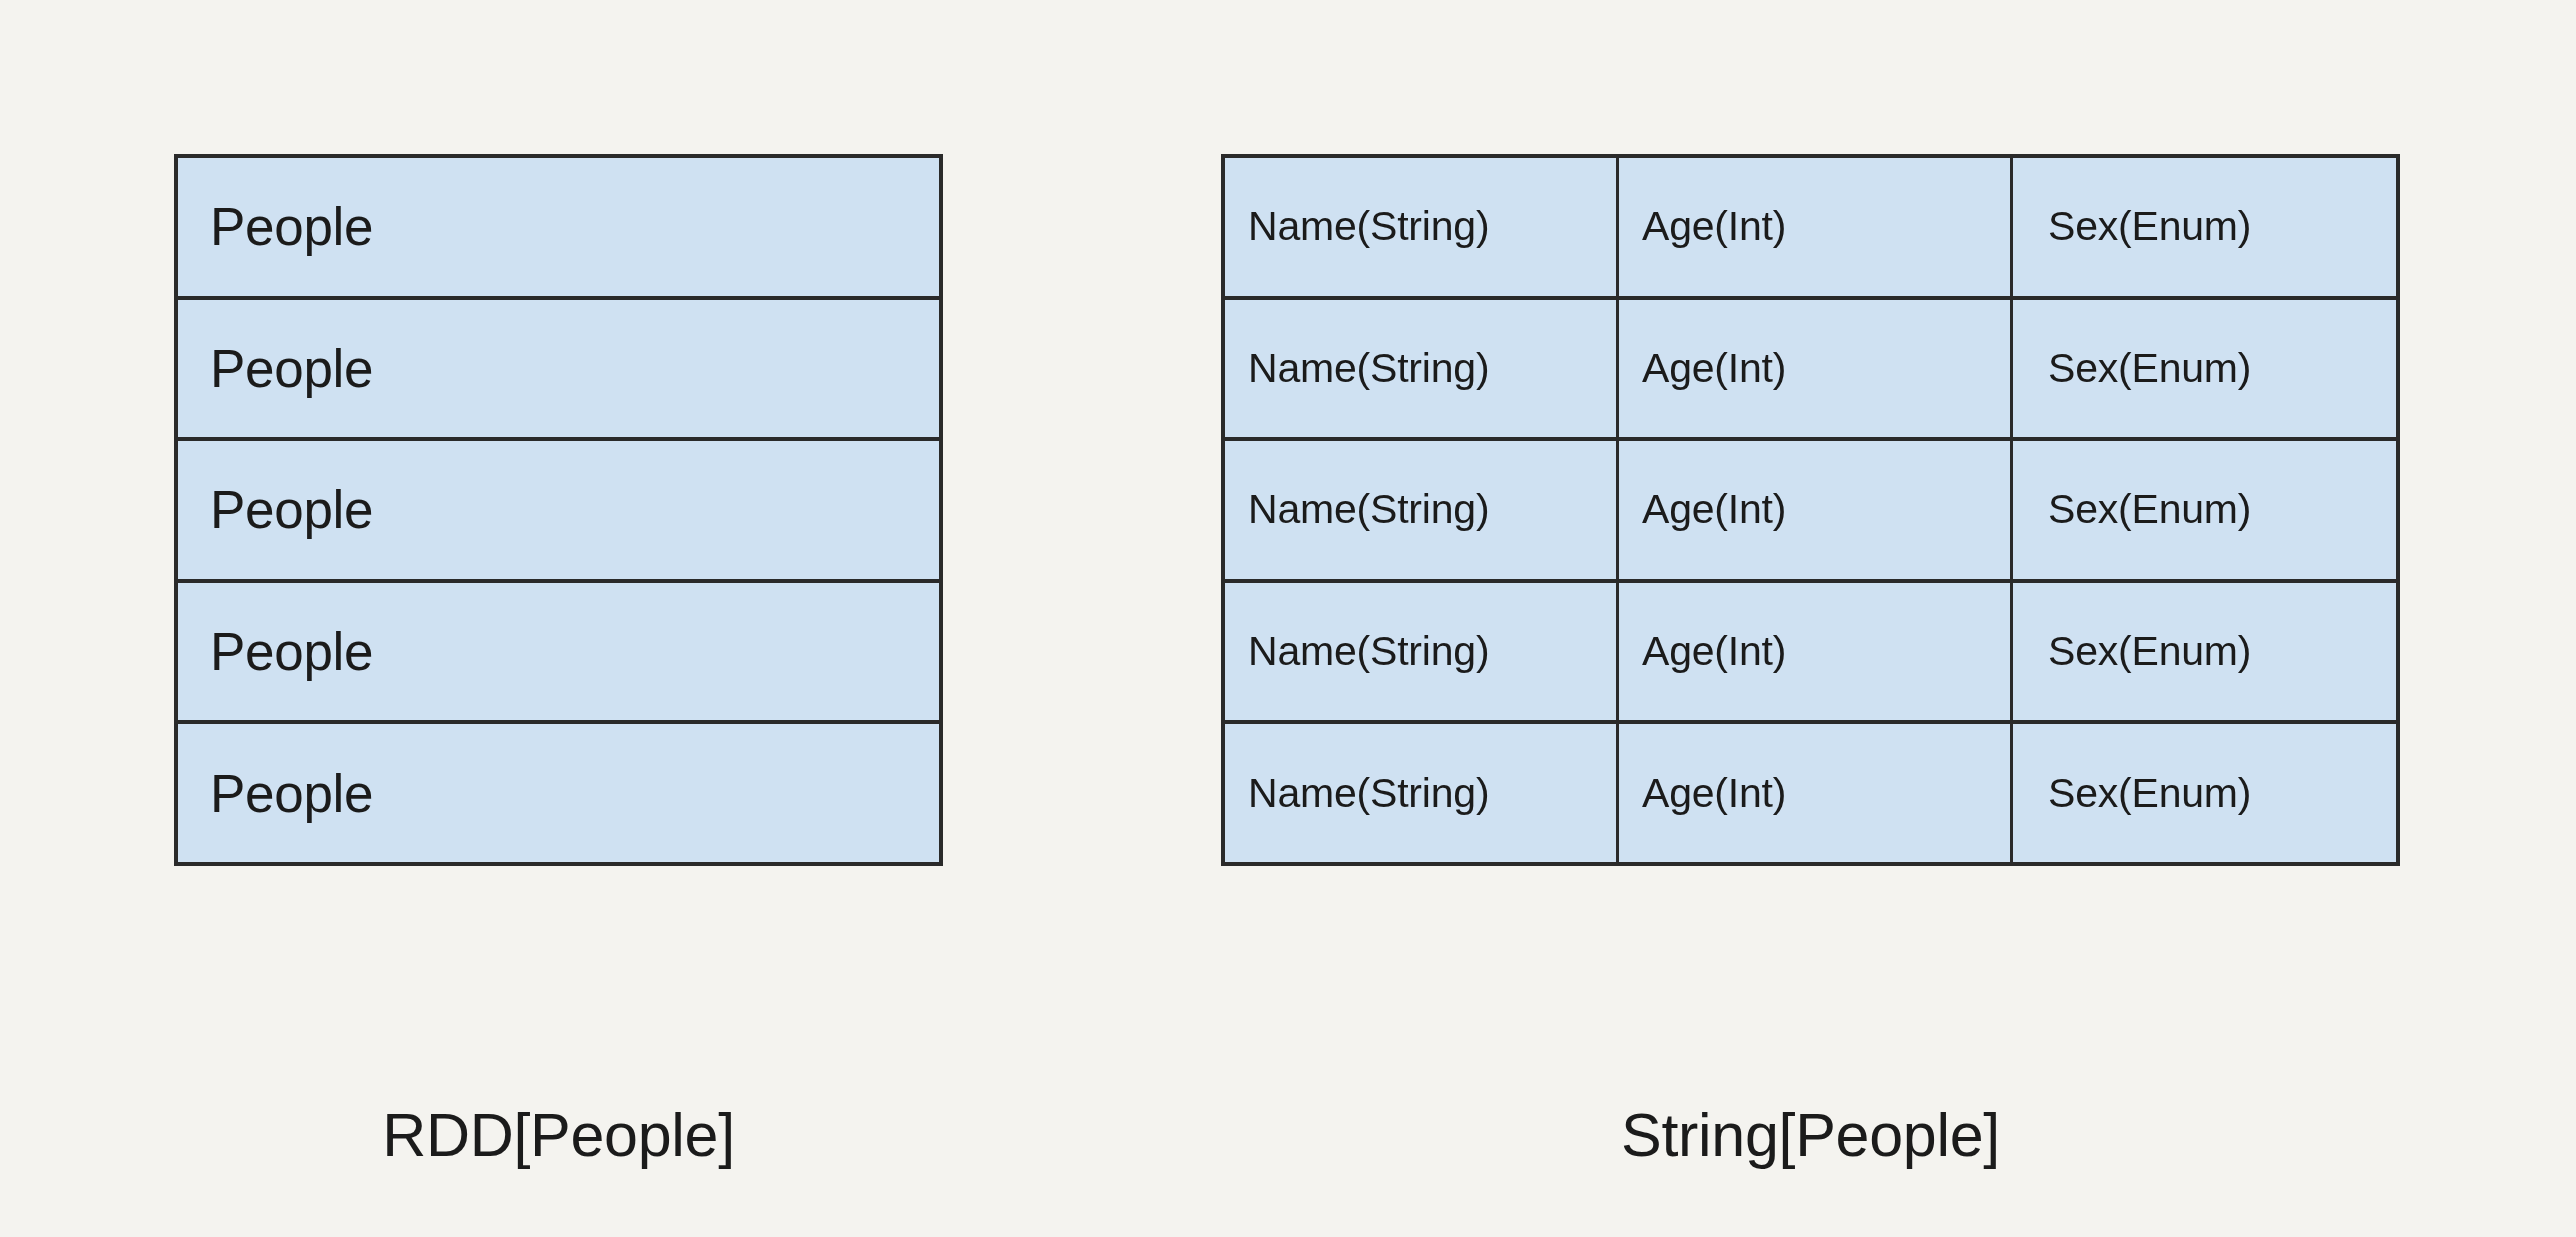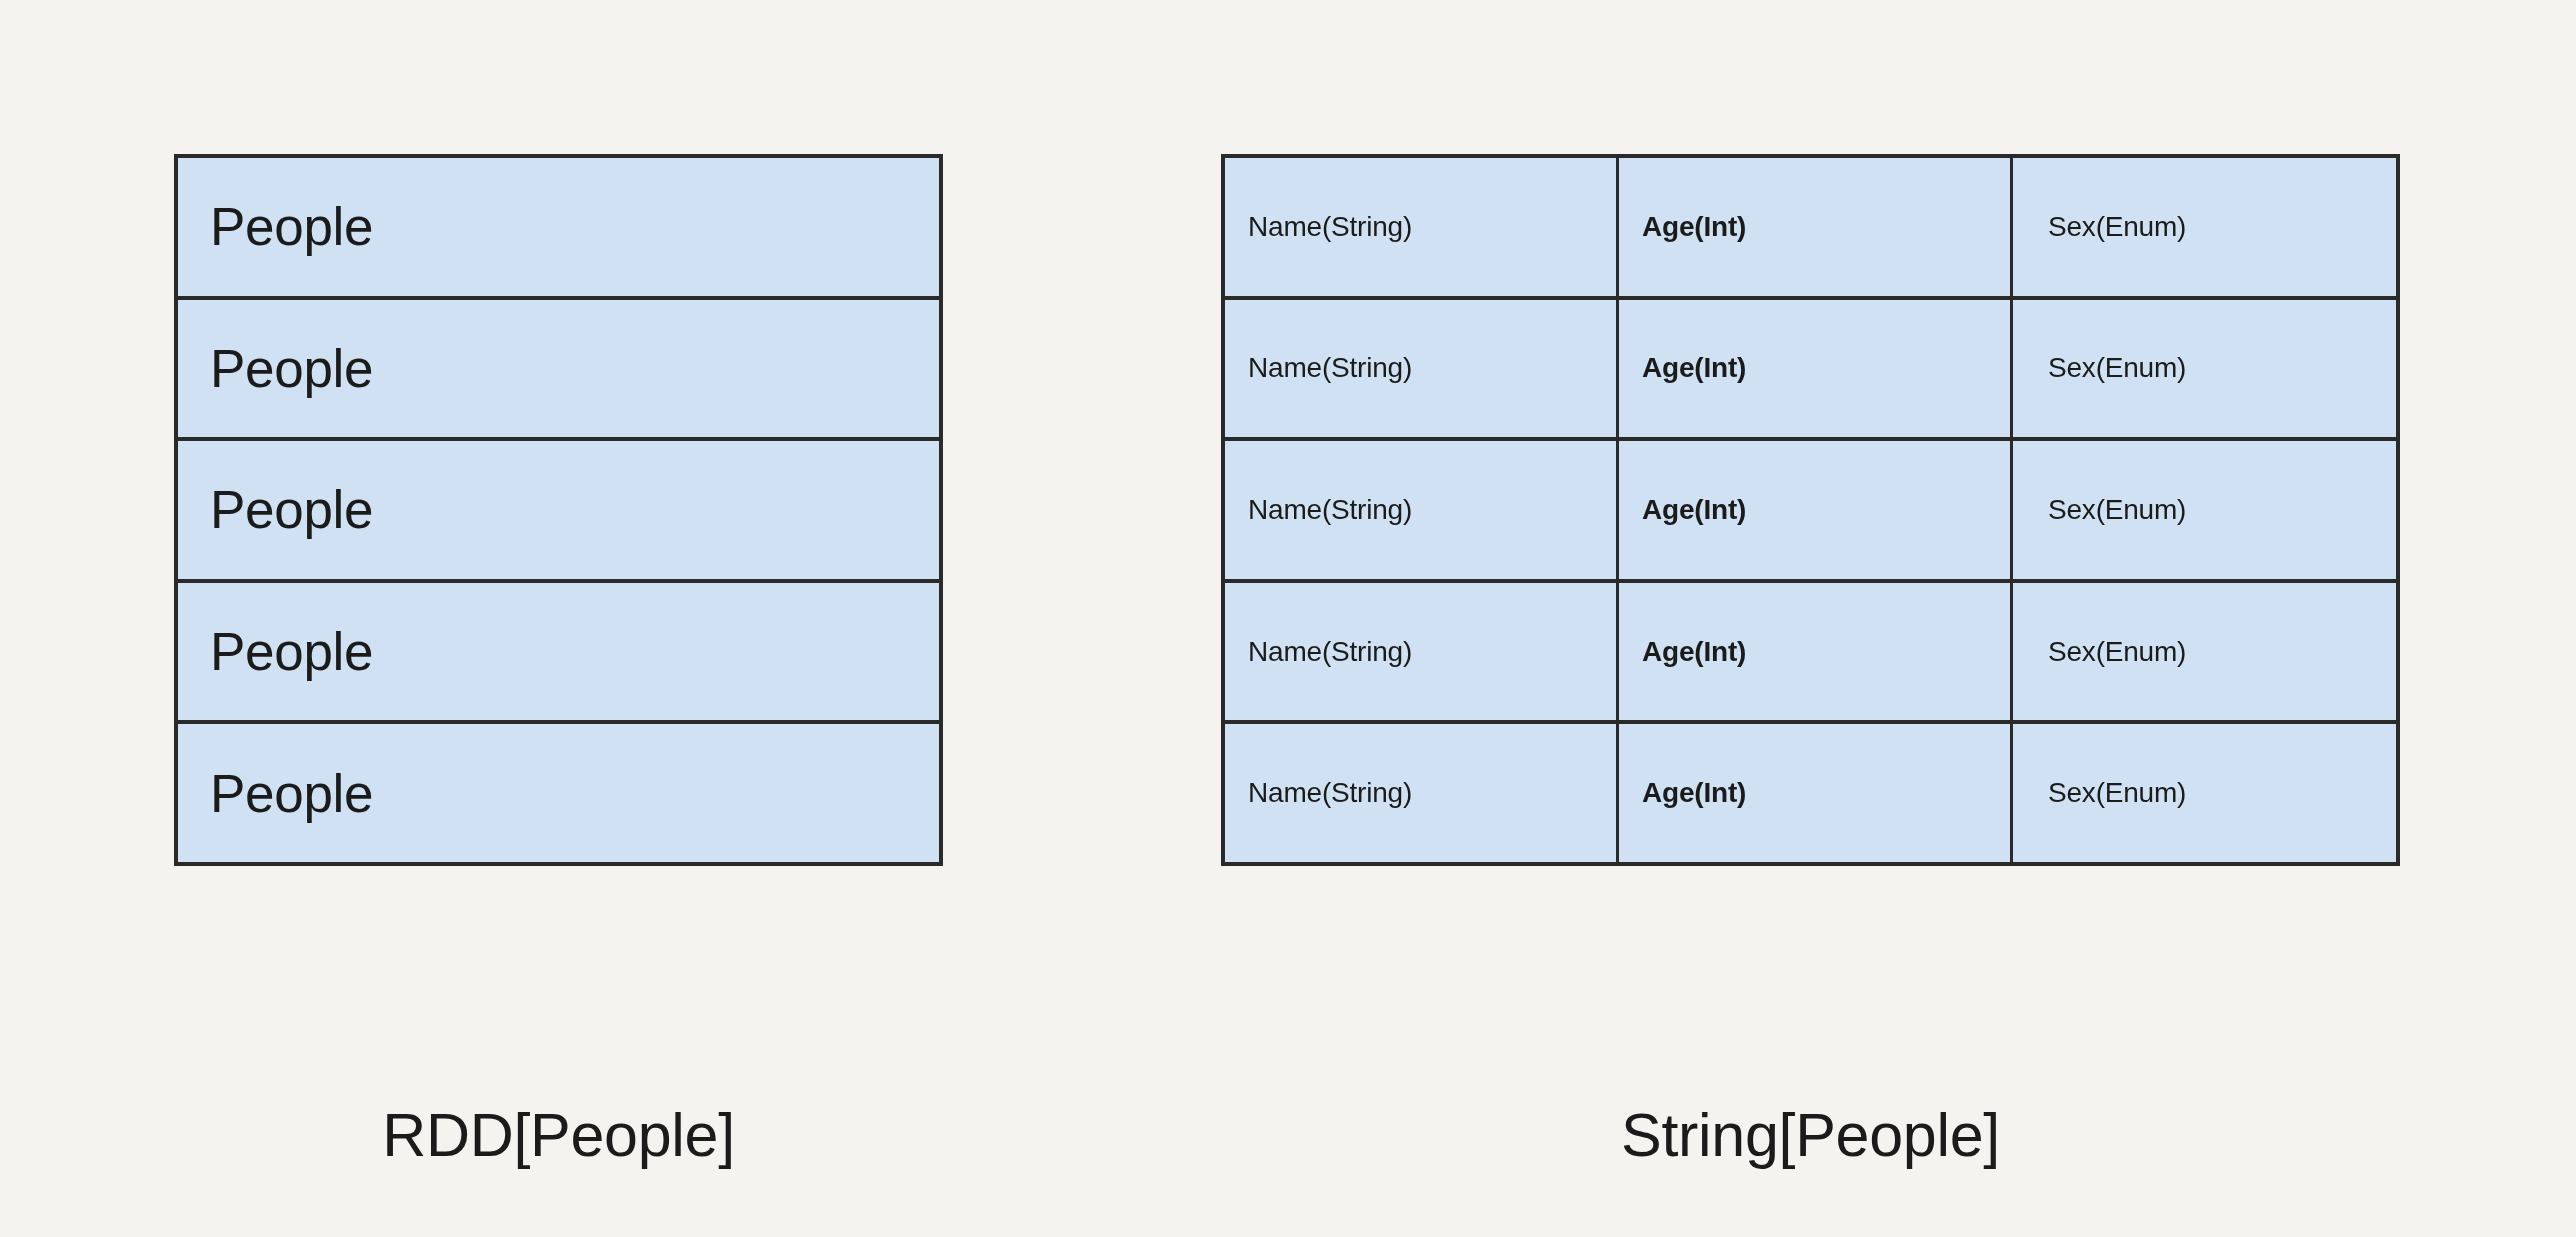--- a/index.html
+++ b/index.html
@@ -72,30 +72,30 @@
   
   #dataset-table {
     left: 1221px;
     top: 154px;
     width: 1179px;
     height: 712px;
   }
   #dataset-table .cell {
     flex: 0 0 auto;
     padding-left: 23px;
-    font-size: 28px;
+    font-size: 41px;
     line-height: 1;
     letter-spacing: -0.2px;
     border-right: 3.8px solid #2a2a2a;
   }
   #dataset-table .cell:last-child {
     border-right: none;
   }
   #dataset-table .cell.col-0 { width: 394px; }
-  #dataset-table .cell.col-1 { width: 394px; font-weight: bold; }
+  #dataset-table .cell.col-1 { width: 394px; }
   #dataset-table .cell.col-2 { width: 383px; padding-left: 35px; }
 
   
   .caption {
     position: absolute;
     font-size: 61px;
     line-height: 1;
     color: #1b1b1b;
     text-align: center;
     letter-spacing: -0.3px;

